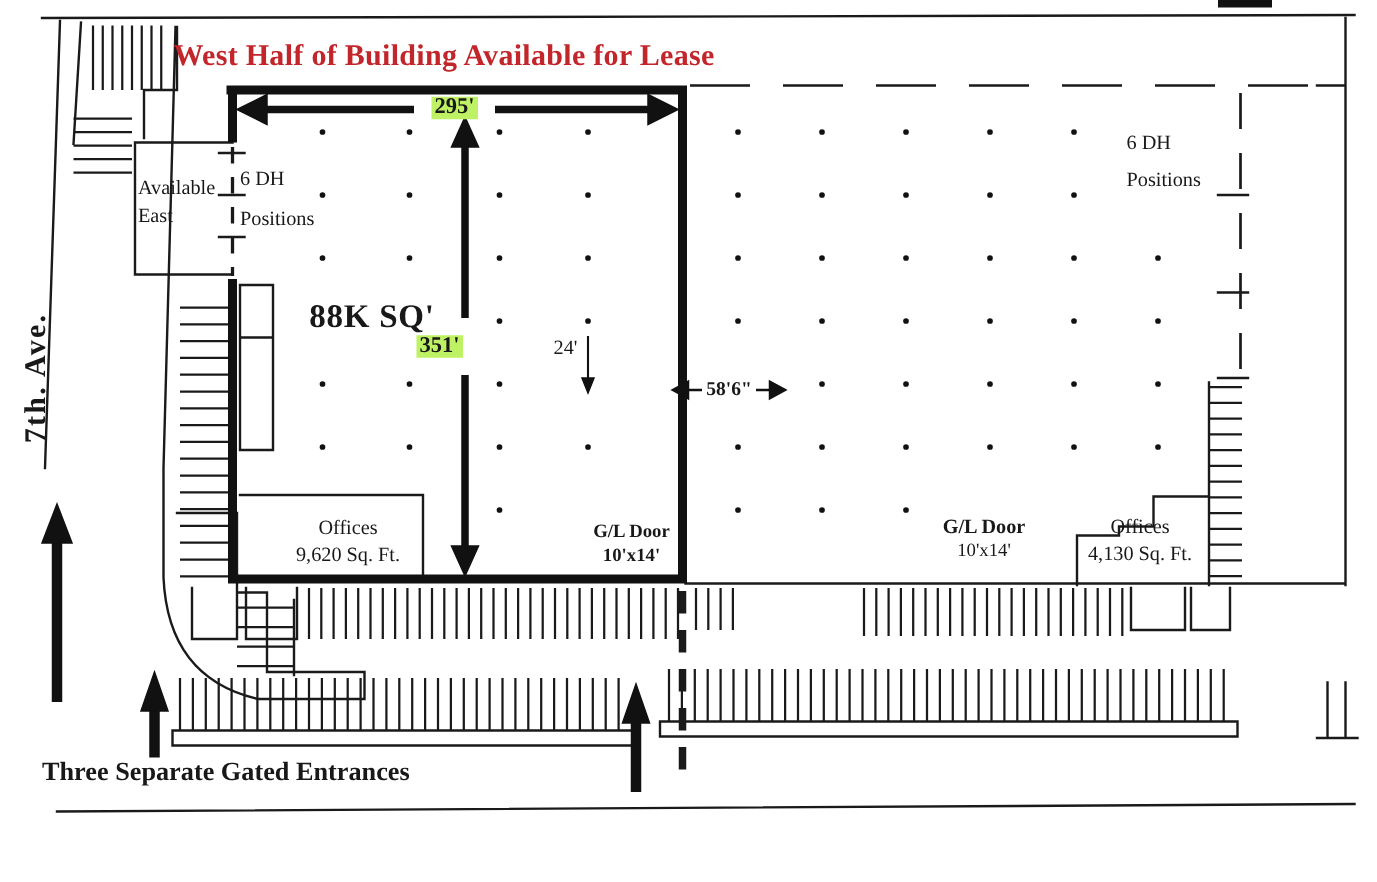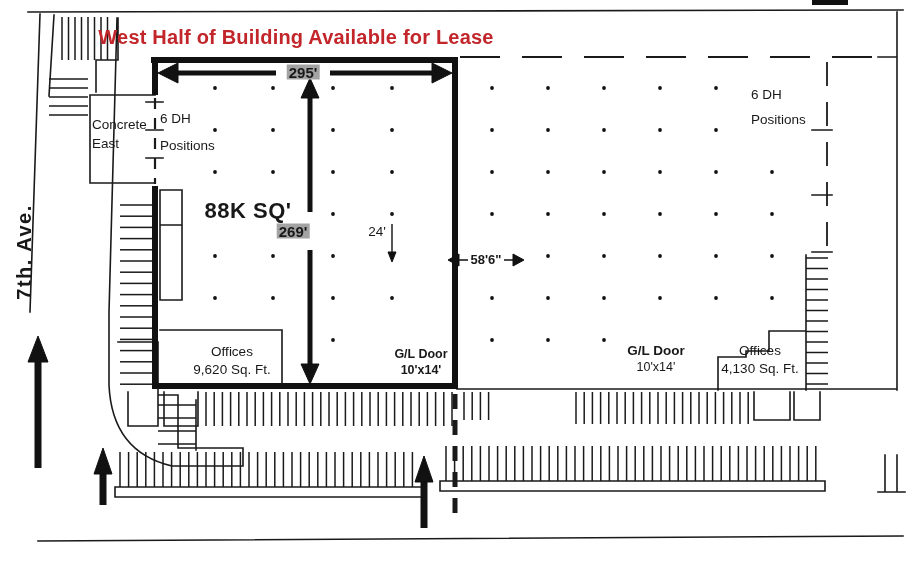--- a/index.html
+++ b/index.html
@@ -1,26 +1,26 @@
 <!DOCTYPE html>
 <html><head>
 <meta charset="utf-8">
 <style>
   html,body{margin:0;padding:0;background:#ffffff;}
   .stage{
     position:relative;width:918px;height:588px;background:#ffffff;overflow:hidden;
-    font-family:Liberation Sans, sans-serif;color:#161616;
+    font-family:Liberation Serif, serif;color:#161616;
   }
   .stage svg{position:absolute;left:0;top:0;}
   .lbl{position:absolute;white-space:nowrap;color:#181818;line-height:1;}
   .c{transform:translate(-50%,-50%);}              
   .title{font-size:20px;font-weight:700;letter-spacing:.2px;}
   .street{transform:translate(-50%,-50%) rotate(-90deg);font-size:20px;font-weight:600;letter-spacing:1.5px;}
   .area{font-size:22px;font-weight:800;letter-spacing:.5px;}
-  .dim{font-size:15px;font-weight:700;background:#a3a3a3;padding:0 2px;}
+  .dim{font-size:15px;font-weight:700;background:#bef264;padding:0 2px;}
   .dimsm{font-size:13px;font-weight:700;background:#fff;padding:0 1px;}
   .f-md{font-size:13.5px;}
   .f-sm{font-size:12.5px;}
   .b{font-weight:700;}
   .entr{font-size:17.5px;font-weight:700;}
   .addr{font-size:20.5px;font-weight:700;letter-spacing:-.2px;}
 </style>
 </head>
 <body>
 
@@ -340,41 +340,42 @@
         <circle cx="772" cy="256" r="1.9"></circle>
         <circle cx="772" cy="298" r="1.9"></circle>
       </g>
 
     <rect x="812" y="0" width="36" height="5" fill="#111111"></rect>
   </svg>
 
   <div class="lbl c title" style="left: 296px; top: 37px; color: rgb(194, 38, 43);">West Half of Building Available for Lease</div>
   <div class="lbl street" style="left:24px;top:252px">7th. Ave.</div>
 
-  <div class="lbl f-md" style="left:92px;top:118px">Concrete</div>
+  <div class="lbl f-md" style="left:92px;top:118px">Available</div>
   <div class="lbl f-md" style="left:92px;top:137px">East</div>
 
   <div class="lbl f-md" style="left:160px;top:112px">6 DH</div>
   <div class="lbl f-md" style="left:160px;top:139px">Positions</div>
 
   <div class="lbl c area" style="left:248px;top:211px">88K SQ'</div>
 
   <div class="lbl c dim" style="left:303px;top:72px">295'</div>
-  <div class="lbl c dim" style="left:293px;top:231px">269'</div>
+  <div class="lbl c dim" style="left:293px;top:231px">351'</div>
   <div class="lbl c f-md" style="left:377px;top:232px">24'</div>
   <div class="lbl c dimsm" style="left:486px;top:259px">58'6"</div>
 
   <div class="lbl c f-md" style="left:232px;top:352px">Offices</div>
   <div class="lbl c f-md" style="left:232px;top:370px">9,620 Sq. Ft.</div>
 
   <div class="lbl c f-sm b" style="left:421px;top:354px">G/L Door</div>
   <div class="lbl c f-sm b" style="left:421px;top:370px">10'x14'</div>
 
   <div class="lbl f-md" style="left:751px;top:88px">6 DH</div>
   <div class="lbl f-md" style="left:751px;top:113px">Positions</div>
 
   <div class="lbl c f-md b" style="left:656px;top:351px">G/L Door</div>
   <div class="lbl c f-sm" style="left:656px;top:367px">10'x14'</div>
 
   <div class="lbl c f-md" style="left:760px;top:351px">Offices</div>
   <div class="lbl c f-md" style="left:760px;top:369px">4,130 Sq. Ft.</div>
 
+  <div class="lbl entr" style="left:28px;top:506px">Three Separate Gated Entrances</div>
 </div>
 
 </body></html>

